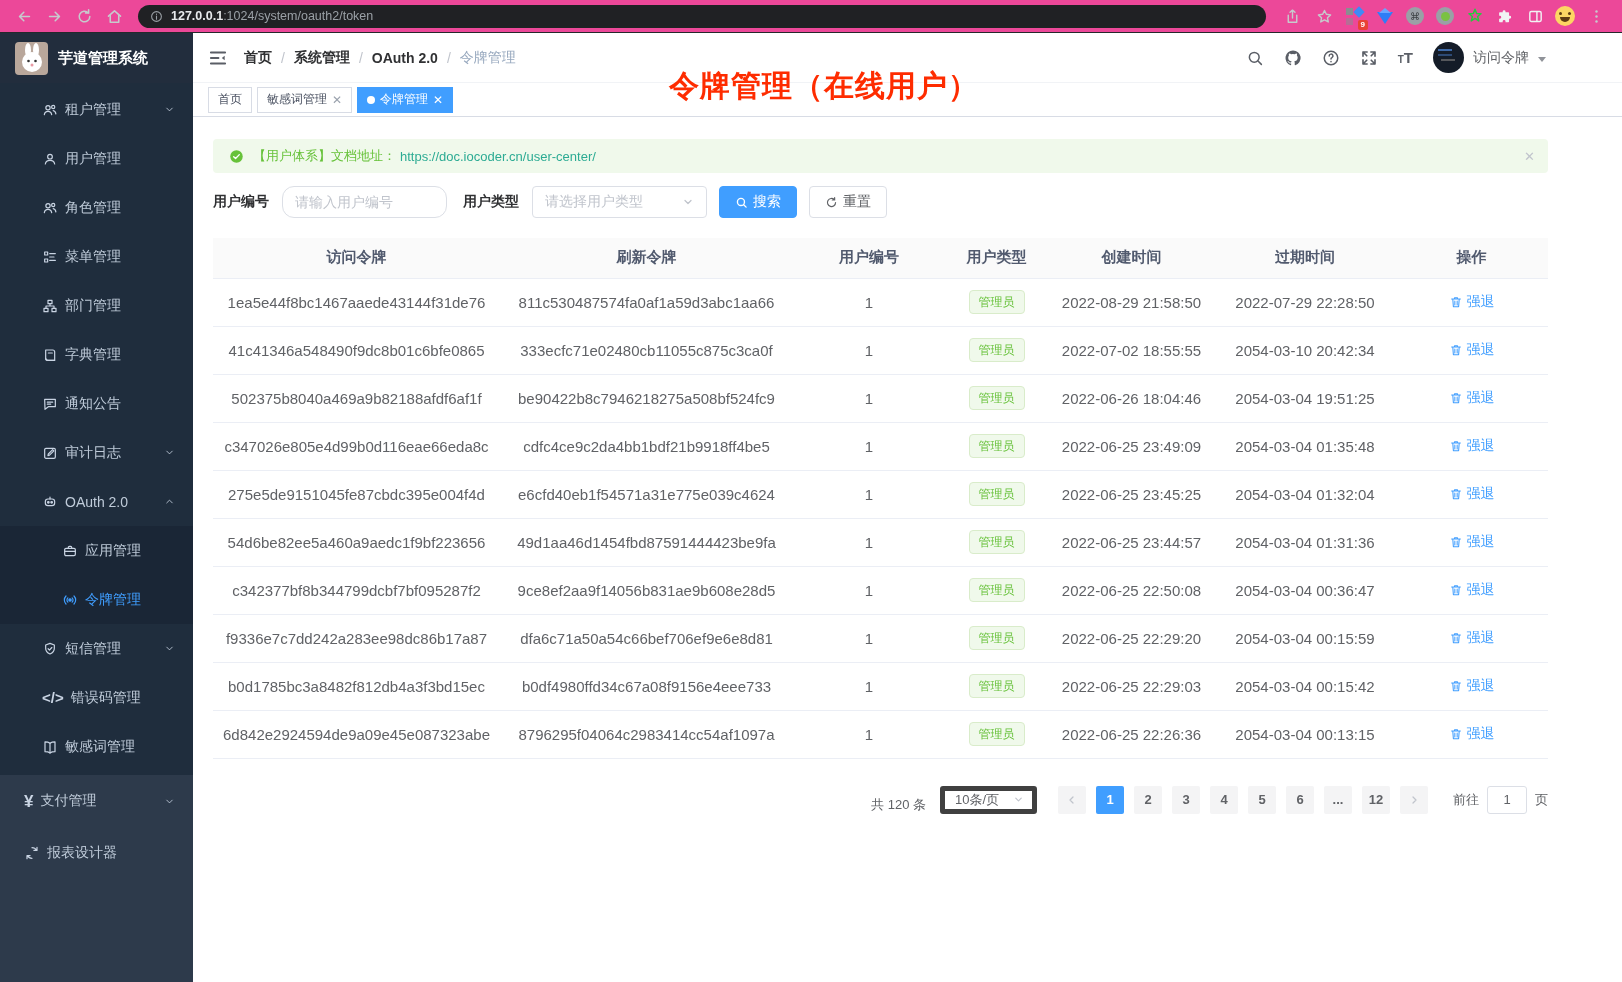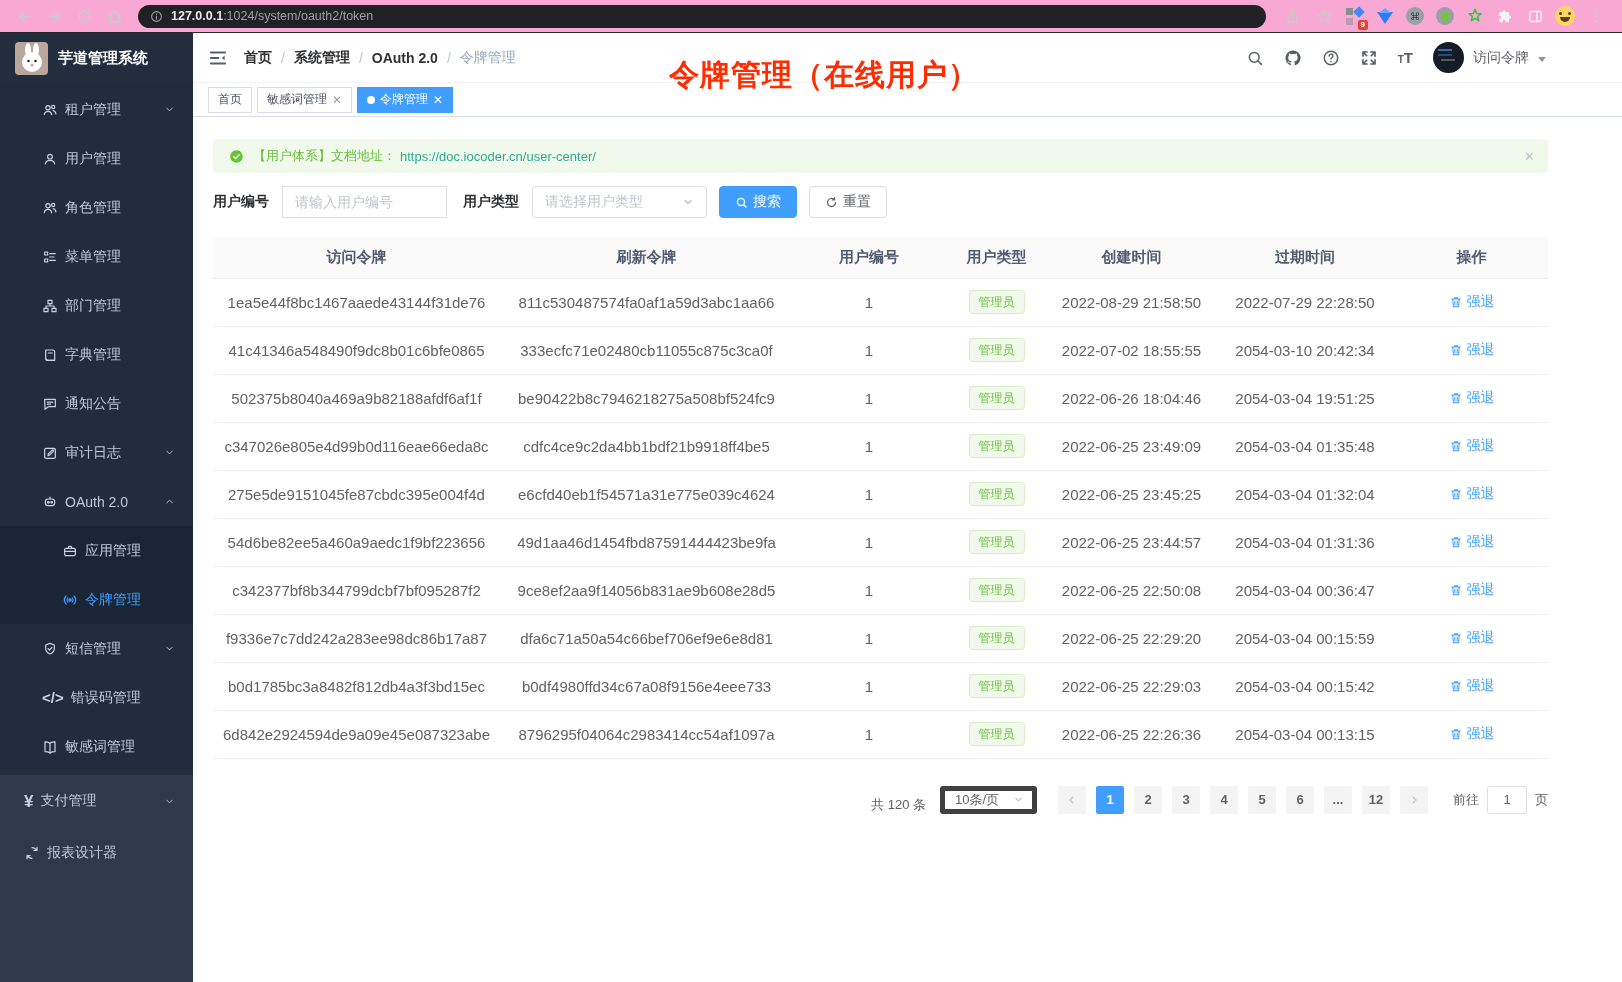--- a/index.html
+++ b/index.html
@@ -2,21 +2,21 @@
 <html><head>
 <meta charset="utf-8">
 <style>
   * { box-sizing: border-box; margin: 0; padding: 0; }
   html,body { width:1622px; height:982px; overflow:hidden; }
   body { font-family:"Liberation Sans","DejaVu Sans",sans-serif; background:#fff; font-size:14px; }
   .ic { display:inline-flex; align-items:center; justify-content:center; }
   .ic svg { width:16px; height:16px; display:block; }
 
   
-  .browser { height:33px; background:#f9a8d4; display:flex; align-items:center; padding:0 10px; gap:2px; border-bottom:1px solid #26282b; }
+  .browser { height:33px; background:#ec4899; display:flex; align-items:center; padding:0 10px; gap:2px; border-bottom:1px solid #26282b; }
   .bwr-btn { width:28px; height:26px; display:flex; align-items:center; justify-content:center; color:#c7cacd; border-radius:50%; flex:none; }
   .bwr-btn svg { width:17px; height:17px; }
   .omnibox { flex:none; width:1128px; height:23px; margin:0 8px; background:#202124; border-radius:12px; display:flex; align-items:center; padding:0 12px; gap:8px; color:#9aa0a6; }
   .omnibox svg { width:13px; height:13px; flex:none; }
   .url { font-size:12.5px; white-space:nowrap; }
   .url b { color:#e8eaed; font-weight:700; }
   .url span { color:#9aa0a6; }
   .bwr-right { display:flex; align-items:center; gap:4px; margin-left:2px; }
   .ext { position:relative; width:26px; height:26px; display:flex; align-items:center; justify-content:center; }
   .badge9 { position:absolute; right:0; bottom:-1px; background:#e94235; color:#fff; font-size:8px; font-weight:700; padding:1px 3px; border-radius:2px; line-height:1; }
@@ -68,32 +68,32 @@
   .user-name { color:#606266; font-size:14px; }
   .caret-down { width:0; height:0; border-left:4px solid transparent; border-right:4px solid transparent; border-top:5px solid #909399; margin-top:3px; }
 
   .tagsbar { height:34px; display:flex; align-items:center; gap:5px; padding:0 15px; border-bottom:1px solid #d8dce5; flex:none; }
   .tag { height:26px; display:flex; align-items:center; gap:5px; border:1px solid #d8dce5; background:#fff; color:#495060; font-size:12px; padding:0 9px; cursor:pointer; white-space:nowrap; }
   .tag .tclose { font-size:12px; color:#9aa2ad; line-height:1; }
   .tag.active { background:#409eff; border-color:#409eff; color:#fff; }
   .tag.active .tclose { color:#fff; }
   .tag-dot { width:8px; height:8px; border-radius:50%; background:#fff; }
 
-  .annotation { position:absolute; left:476px; top:22px; font-size:30px; font-weight:700; color:#fe2c00; white-space:nowrap; z-index:5; letter-spacing:1px; }
+  .annotation { position:absolute; left:476px; top:33px; font-size:30px; font-weight:700; color:#fe2c00; white-space:nowrap; z-index:5; letter-spacing:1px; }
 
   .content { padding:22px 0 0 20px; width:1355px; }
   .alert { width:1335px; height:34px; background:#f0f9eb; border-radius:4px; display:flex; align-items:center; padding:0 16px; position:relative; }
   .alert .ic svg { width:15px; height:15px; }
   .alert-text { color:#67c23a; font-size:13px; margin-left:9px; }
   .alert-link { color:#2cab93; font-size:13px; margin-left:4px; text-decoration:none; }
   .alert-close { position:absolute; right:13px; color:#c0c4cc; font-size:13px; cursor:pointer; }
 
   .filters { display:flex; align-items:center; margin-top:13px; height:32px; }
   .f-label { font-weight:700; color:#303133; font-size:14px; margin-right:13px; white-space:nowrap; }
-  .f-input { width:165px; height:32px; border:1px solid #dcdfe6; border-radius:0; padding:0 12px; font-size:14px; color:#606266; outline:none; font-family:inherit; }
+  .f-input { width:165px; height:32px; border:1px solid #dcdfe6; border-radius:12px; padding:0 12px; font-size:14px; color:#606266; outline:none; font-family:inherit; }
   .f-input::placeholder { color:#c0c4cc; }
   .f-select { width:175px; height:32px; border:1px solid #dcdfe6; border-radius:4px; padding:0 12px; display:flex; align-items:center; justify-content:space-between; color:#c0c4cc; font-size:14px; cursor:pointer; }
   .f-select .ic { color:#c0c4cc; }
   .f-select .ic svg { width:12px; height:12px; }
   .gap16 { width:16px; flex:none; } .gap12 { width:12px; flex:none; }
   .btn { height:32px; border-radius:4px; display:inline-flex; align-items:center; gap:5px; font-size:14px; padding:0 15px; cursor:pointer; border:1px solid #dcdfe6; background:#fff; color:#606266; white-space:nowrap; }
   .btn svg { width:13px; height:13px; }
   .btn-primary { background:#409eff; border-color:#409eff; color:#fff; }
 
   table.grid { width:1335px; border-collapse:collapse; margin-top:20px; table-layout:fixed; }

